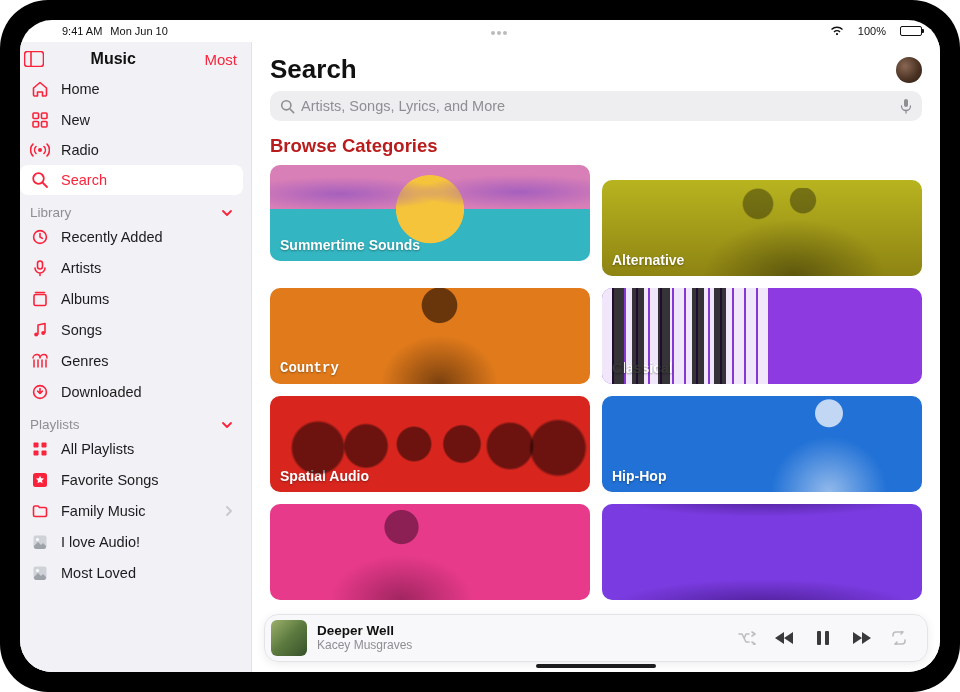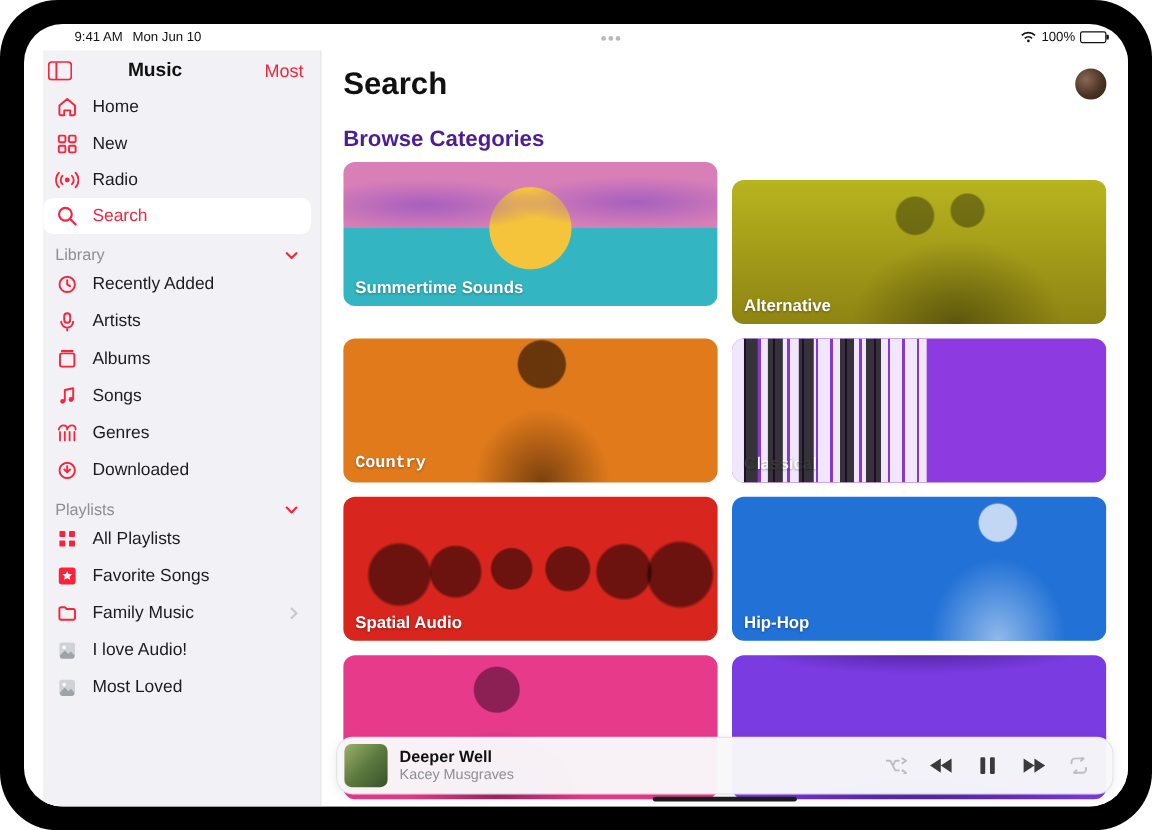--- a/index.html
+++ b/index.html
@@ -26,37 +26,36 @@
     height: 22px;
     display:flex; align-items:center;
     font-size: 11px; font-weight: 500;
     color:#111;
     padding: 0 18px;
     flex-shrink:0;
   }
   .statusbar .left { display:flex; gap:8px; align-items:center;margin-left:24px;}
   .statusbar .center { flex:1; display:flex; justify-content:center; align-items:center; gap:4px;}
   .statusbar .dots span { width:4px; height:4px; border-radius:50%; background:#bbb; display:inline-block; margin:0 1px;}
-  .statusbar .right { display:flex; align-items:center; gap:4px;}
+  .statusbar .right { display:flex; align-items:center; gap:14px;}
   .battery { width:22px; height:10px; border:1px solid #111; border-radius:2px; position:relative;}
   .battery::after { content:""; position:absolute; right:-3px; top:2px; width:2px; height:4px; background:#111; border-radius:0 1px 1px 0;}
   .battery .fill { background:#111; height:100%; width:100%; border-radius:1px;}
   
   .app {
     flex:1; display:flex; min-height:0;
   }
   .sidebar {
     width: 232px;
     background:#f2f2f6;
     border-right:1px solid #e2e2e6;
     display:flex; flex-direction:column;
     padding: 6px 8px 0 0;
     overflow:hidden;
     position:relative;
-    margin-left:16px;
   }
   .sb-header {
     display:flex; align-items:center; justify-content:space-between;
     padding: 2px 6px 6px 4px;
   }
   .sb-header .layout-icon { color:#fa233b; }
   .sb-header .title { font-size:16px; font-weight:600; color:#111; flex:1; text-align:center; margin-left:-22px;}
   .sb-header .edit { color:#fa233b; font-size:15px; }
   .sb-list { list-style:none; display:flex; flex-direction:column; gap:1px; }
   .sb-item {
@@ -107,35 +106,35 @@
     background:#eeeef1;
     border-radius:10px;
     padding: 7px 10px;
     font-size:14.5px;
     color:#8e8e93;
   }
   .search-field .mag { color:#8e8e93; }
   .search-field .ph { flex:1; }
   .search-field .mic { color:#8e8e93; }
   .section-title {
-    font-size:18.5px; font-weight:700; color:#4c1d95;
+    font-size:18.5px; font-weight:700; color:#b91c1c;
     margin: 14px 0 8px 0;
   }
   .grid {
     display:grid;
     grid-template-columns: 1fr 1fr;
     gap: 12px;
     padding-bottom: 100px;
     overflow:hidden;
     flex:1;
     align-content:start;
   }
   .tile {
     position:relative;
-    height: 120px;
+    height: 96px;
     border-radius:10px;
     overflow:hidden;
     cursor:pointer;
   }
   .tile .lbl {
     position:absolute; left:10px; bottom:8px;
     color:#fff; font-size:14px; font-weight:600;
     text-shadow:0 1px 2px rgba(0,0,0,.35);
   }
   
@@ -442,20 +441,36 @@
             </li>
           </ul>
         <div class="sb-fade"></div>
       </aside>
 
       <main class="content">
         <div class="content-header">
           <div class="page-title">Search</div>
           <div class="avatar"></div>
         </div>
+        <div class="search-field">
+          <span class="mag">
+            <svg width="15" height="15" viewBox="0 0 15 15">
+                <circle cx="6.3" cy="6.3" r="4.6" fill="none" stroke="#8e8e93" stroke-width="1.6"></circle>
+                <line x1="10" y1="10" x2="13.6" y2="13.6" stroke="#8e8e93" stroke-width="1.6" stroke-linecap="round"></line>
+              </svg>
+          </span>
+          <span class="ph">Artists, Songs, Lyrics, and More</span>
+          <span class="mic">
+            <svg width="12" height="16" viewBox="0 0 12 16">
+                <rect x="4" y="1" width="4" height="8" rx="2" fill="#8e8e93"></rect>
+                <path d="M1.5 8a4.5 4.5 0 0 0 9 0" fill="none" stroke="#8e8e93" stroke-width="1.3" stroke-linecap="round"></path>
+                <line x1="6" y1="12.5" x2="6" y2="15" stroke="#8e8e93" stroke-width="1.3" stroke-linecap="round"></line>
+              </svg>
+          </span>
+        </div>
 
         <div class="section-title">Browse Categories</div>
 
         <div class="grid" id="category-grid">
             <div class="tile bg-summertime">
               <span class="lbl">Summertime Sounds</span>
             </div>
             <div class="tile bg-alternative">
               <span class="lbl">Alternative</span>
             </div>

